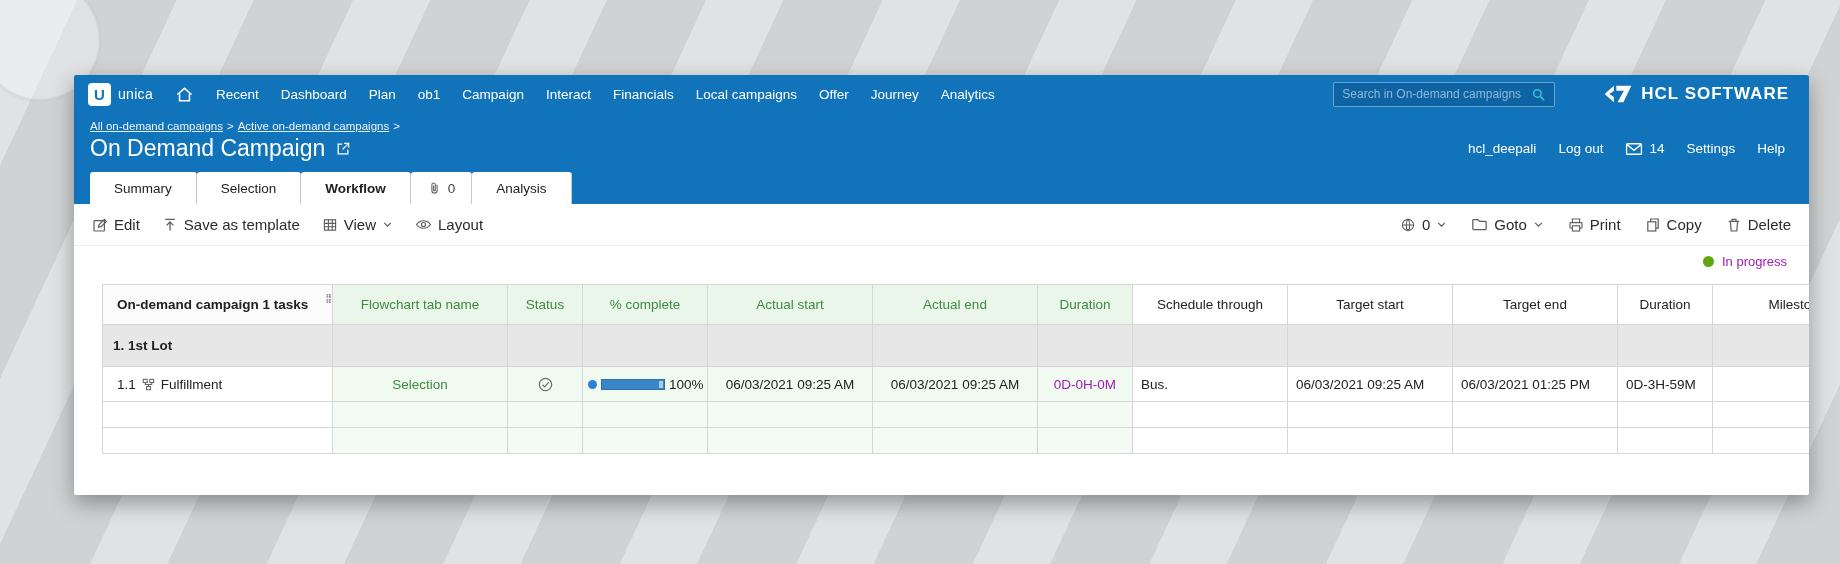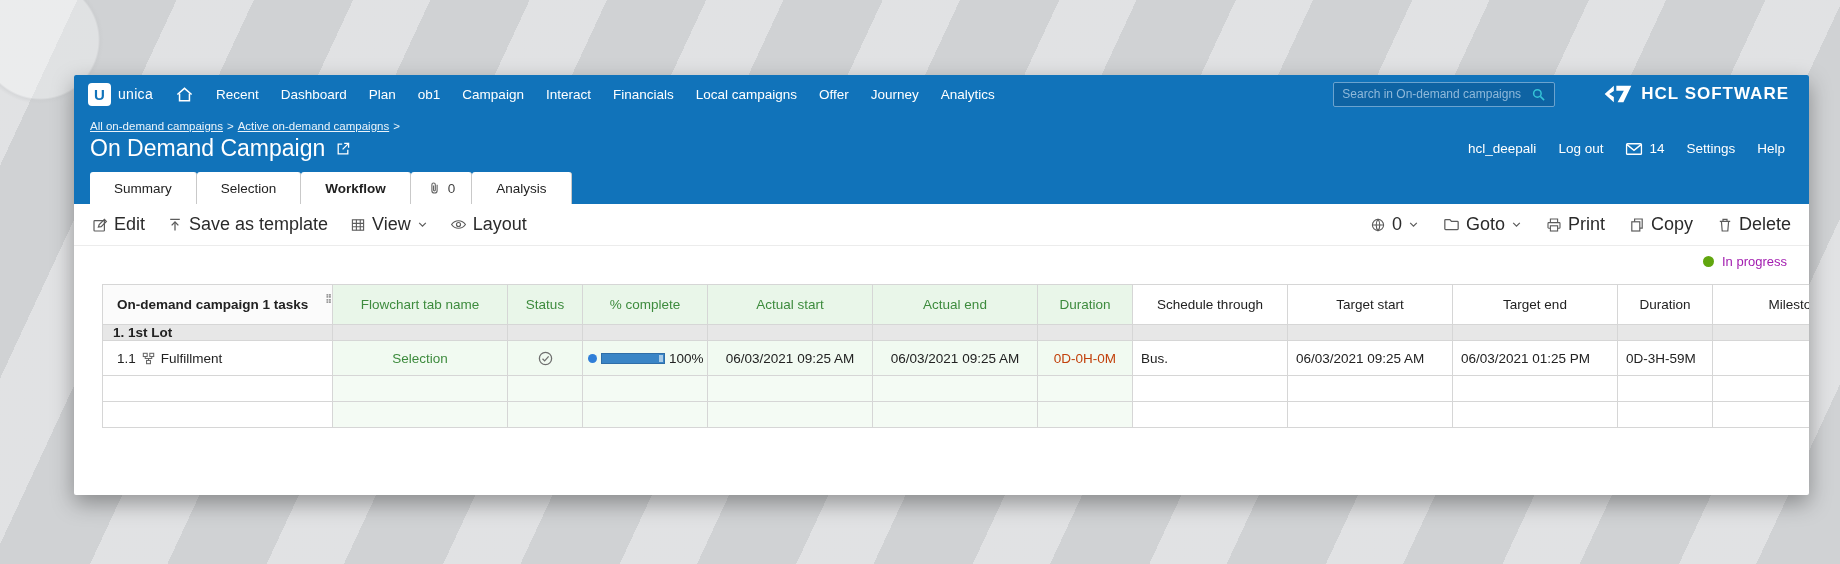--- a/index.html
+++ b/index.html
@@ -46,43 +46,43 @@
   .tabs { display:flex; align-items:flex-end; padding-left:16px; margin-top:2px; }
   .tab { background:#fff; color:#222; font-size:13.5px; height:32px; display:flex; align-items:center;
     padding:0 24px; border-right:1px solid #c9c9c9; border-radius:3px 3px 0 0; cursor:pointer; gap:6px; }
   .tab.active { font-weight:bold; }
   .tab.attach { padding:0 16px; color:#444; }
   
   .toolbar { display:flex; align-items:center; height:42px; padding:0 18px; background:#fff;
     border-bottom:1px solid #ececec; color:#333; }
   .tb-left { display:flex; align-items:center; gap:22px; }
   .tb-right { margin-left:auto; display:flex; align-items:center; gap:24px; }
-  .tb-btn { display:flex; align-items:center; gap:6px; font-size:18px; cursor:pointer; color:#2b2b2b; }
+  .tb-btn { display:flex; align-items:center; gap:6px; font-size:15px; cursor:pointer; color:#2b2b2b; }
   .tb-btn svg { color:#5c5c5c; }
   .chev { color:#777; }
   
   .legend-row { display:flex; justify-content:flex-end; align-items:center; height:30px; padding-right:22px; gap:8px; }
   .dot { width:11px; height:11px; border-radius:50%; background:#61a60e; }
   .legend-label { font-size:13px; color:#a21caf; }
   
   .table-wrap { margin-left:28px; margin-top:8px; width:1707px; overflow:hidden; }
   table { border-collapse:collapse; table-layout:fixed; width:1780px; font-size:13.5px; color:#222; }
   th, td { border:1px solid #d6d6d6; overflow:hidden; white-space:nowrap; }
   th { height:40px; font-weight:normal; text-align:center;margin-left:39px; }
   .h-task { background:#fbfbfb; font-weight:bold; text-align:left; padding-left:14px; position:relative; }
   .h-green { background:#e9f6e9; color:#3d8b3d; }
   .h-white { background:#fff; color:#222; }
   .grip { position:absolute; right:2px; top:6px; color:#9a9a9a; font-size:13px; letter-spacing:-2px; }
-  .row-group td { background:#e7e7e7; height:16px; }
+  .row-group td { background:#e7e7e7; height:42px; }
   .group-label { font-weight:bold; padding-left:10px; text-align:left; }
   .row-data td { height:34px; background:#fff; }
   td.c-green { background:#f1faf1; }
   td.c-center { text-align:center; }
   .flow-name { color:#3d8b3d; }
-  .dur-green { color:#c2410c; }
+  .dur-green { color:#a21caf; }
   .task-cell { padding-left:14px; display:flex; align-items:center; gap:6px; height:34px; }
   .pct-cell { display:flex; align-items:center; gap:4px; padding-left:5px; height:34px; }
   .pct-dot { width:9px; height:9px; border-radius:50%; background:#2f7ed8; flex:none; }
   .pct-bar { width:64px; height:11px; background:#3a85c6; border:1px solid #2f6ea8; position:relative; flex:none; }
   .pct-bar::after { content:""; position:absolute; right:1px; top:1px; bottom:1px; width:4px; background:#a8cbe8; }
   .lpad { padding-left:8px; text-align:left; }
   .row-empty td { height:26px; background:#fff; }
   .row-empty td.c-green { background:#f4fbf4; }
   .status-ic { color:#6f6f6f; display:inline-flex; vertical-align:middle; }
   svg { display:block; }

